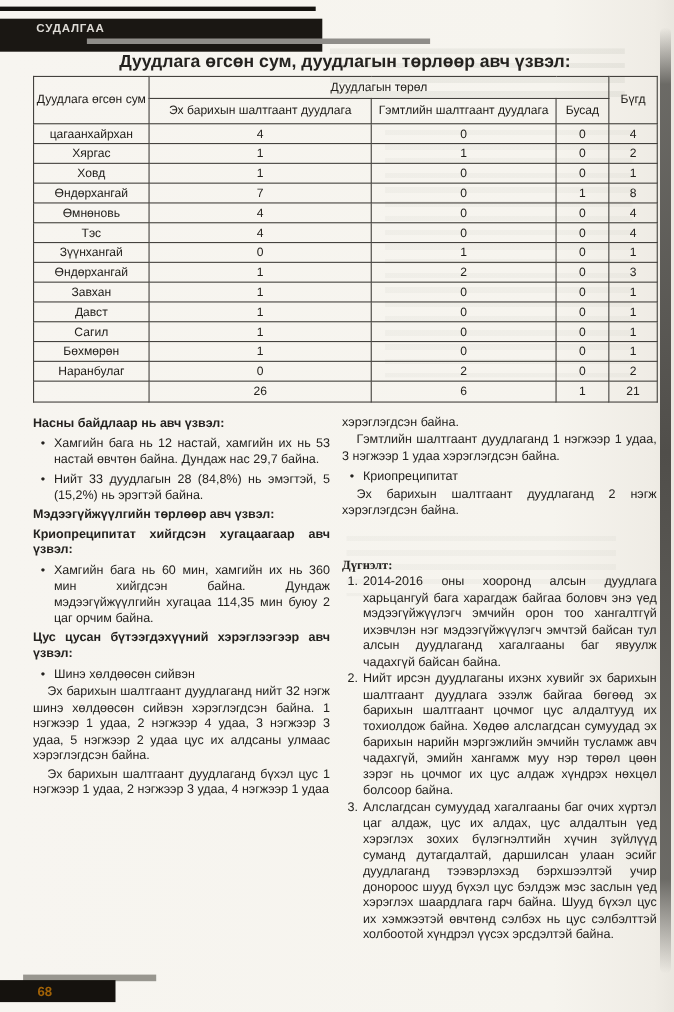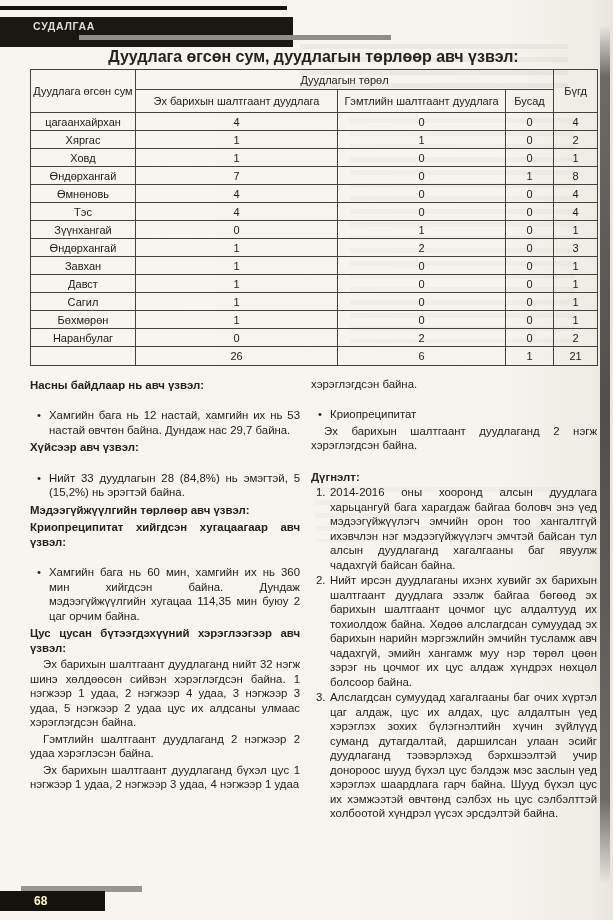--- a/index.html
+++ b/index.html
@@ -29,32 +29,32 @@
   thead tr.r1 th{height:19px;}
   thead tr.r2 th{height:22px;}
   tbody td{height:17px;}
   tbody tr.total td{height:18px;}
   
   .columns{display:flex;gap:11px;margin-top:9px;font-size:11.4px;line-height:1.27;text-align:justify;}
   .colL{width:270px;}
   .colR{width:286px;}
   .h{font-weight:bold;margin-top:3px;}
   .blk{margin-top:2px;}
-  .bullet{position:relative;padding-left:19px;margin-top:16px;}
+  .bullet{position:relative;padding-left:19px;margin-top:4px;}
   .bullet::before{content:"\2022";position:absolute;left:7px;}
   .indent{text-indent:13px;}
-  .gap-before{margin-top:17px;}
+  .gap-before{margin-top:35px;font-family:Liberation Serif, serif;}
   .concl{padding-left:5px;}
   .citem{display:flex;margin-top:1px;}
   .citem .num{flex:0 0 14px;text-align:left;}
   .citem .txt{flex:1;text-align:justify;}
   
   .footer-shadow{position:absolute;left:21px;top:886px;width:121px;height:6px;background:#98968f;}
   .pagenum-box{position:absolute;left:0;top:891px;width:105px;height:20px;background:#15120e;
-    color:#fef9c3;font-weight:bold;font-size:12px;line-height:20px;padding-left:34px;box-sizing:border-box;}
+    color:#a16207;font-weight:bold;font-size:12px;line-height:20px;padding-left:34px;box-sizing:border-box;}
 </style>
 </head>
 <body>
 
 <div class="top-rule"></div>
 <div class="masthead">
   <span>СУДАЛГАА</span>
 </div>
 <div class="masthead-shadow"></div>
 <div class="scan-edge"></div>
@@ -184,32 +184,32 @@
           <td>1</td>
           <td>21</td>
         </tr>
     </tbody>
   </table>
 
   <div class="columns">
     <div class="colL">
       <div class="h">Насны байдлаар нь авч үзвэл:</div>
       <div class="bullet">Хамгийн бага нь 12 настай, хамгийн их нь 53 настай өвчтөн байна. Дундаж нас 29,7 байна.</div>
-      <div class="h">Хүйсээр авч үзвэл:</div>
       <div class="bullet">Нийт 33 дуудлагын 28 (84,8%) нь эмэгтэй, 5 (15,2%) нь эрэгтэй байна.</div>
       <div class="h">Мэдээгүйжүүлгийн төрлөөр авч үзвэл:</div>
       <div class="h">Криопреципитат хийгдсэн хугацаагаар авч үзвэл:</div>
       <div class="bullet">Хамгийн бага нь 60 мин, хамгийн их нь 360 мин хийгдсэн байна. Дундаж мэдээгүйжүүлгийн хугацаа 114,35 мин буюу 2 цаг орчим байна.</div>
       <div class="h">Цус цусан бүтээгдэхүүний хэрэглээгээр авч үзвэл:</div>
+      <div class="bullet">Шинэ хөлдөөсөн сийвэн</div>
       <div class="blk indent">Эх барихын шалтгаант дуудлаганд нийт 32 нэгж шинэ хөлдөөсөн сийвэн хэрэглэгдсэн байна. 1 нэгжээр 1 удаа, 2 нэгжээр 4 удаа, 3 нэгжээр 3 удаа, 5 нэгжээр 2 удаа цус их алдсаны улмаас хэрэглэгдсэн байна.</div>
-      <div class="blk indent">Гэмтлийн шалтгаант дуудлаганд 2 нэгжээр 2 удаа хэрэглэсэн байна.</div>
       <div class="blk indent">Эх барихын шалтгаант дуудлаганд бүхэл цус 1 нэгжээр 1 удаа, 2 нэгжээр 3 удаа, 4 нэгжээр 1 удаа</div>
     </div>
     <div class="colR">
       <div class="blk">хэрэглэгдсэн байна.</div>
+      <div class="blk indent">Гэмтлийн шалтгаант дуудлаганд 1 нэгжээр 1 удаа, 3 нэгжээр 1 удаа хэрэглэгдсэн байна.</div>
       <div class="bullet">Криопреципитат</div>
       <div class="blk indent">Эх барихын шалтгаант дуудлаганд 2 нэгж хэрэглэгдсэн байна.</div>
       <div class="h gap-before">Дүгнэлт:</div>
       <div class="concl">
         <div class="citem">
           <span class="num">1.</span>
           <span class="txt">2014-2016 оны хооронд алсын дуудлага харьцангуй бага харагдаж байгаа боловч энэ үед мэдээгүйжүүлэгч эмчийн орон тоо хангалтгүй ихэвчлэн нэг мэдээгүйжүүлэгч эмчтэй байсан тул алсын дуудлаганд хагалгааны баг явуулж чадахгүй байсан байна.</span>
         </div>
         <div class="citem">
           <span class="num">2.</span>

